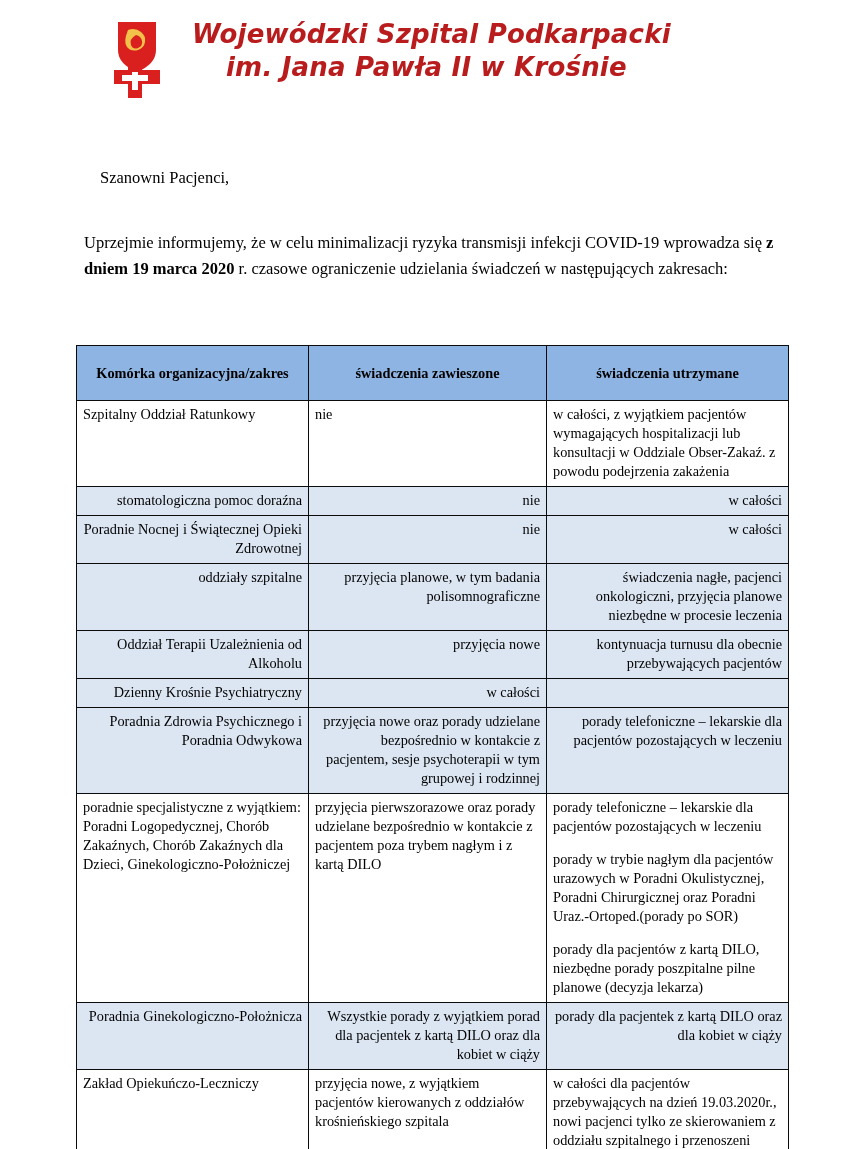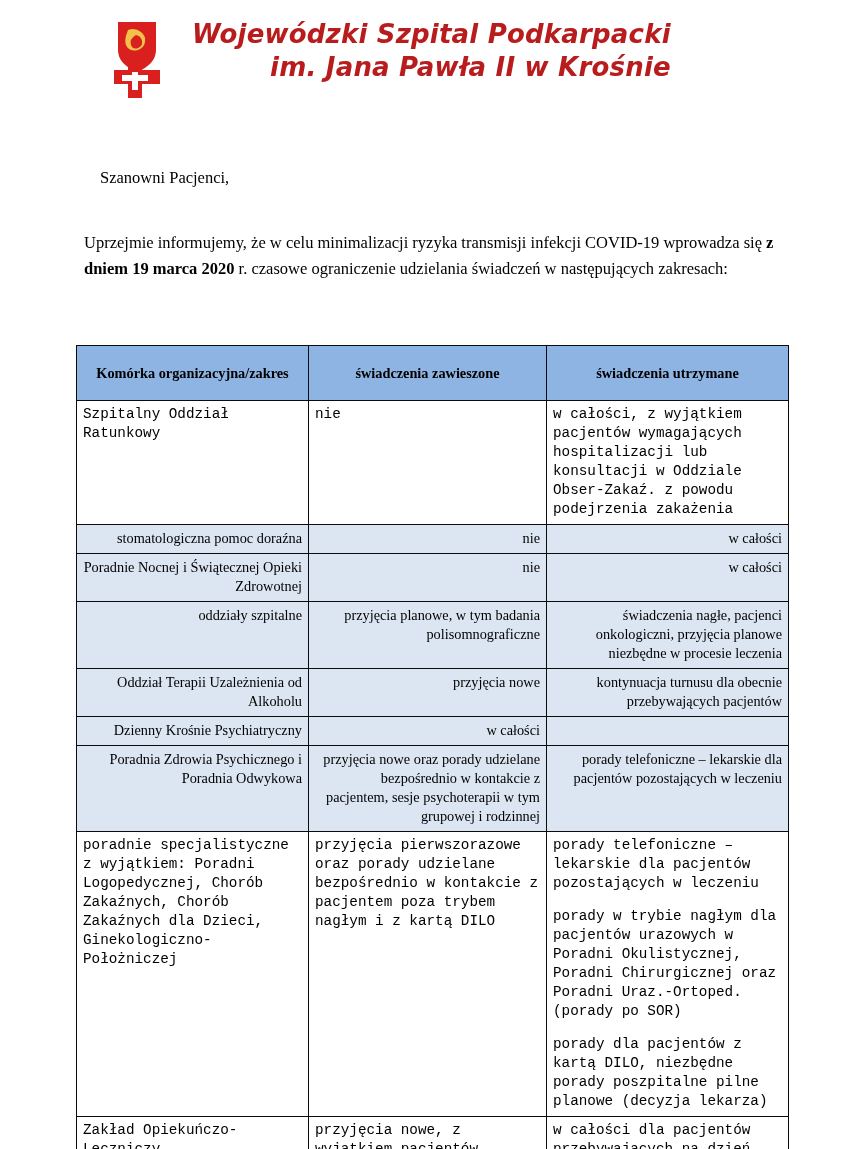--- a/index.html
+++ b/index.html
@@ -39,21 +39,20 @@
     font-weight: bold;
     font-style: italic;
     color: #b91c1c;
     line-height: 1.28;
     font-size: 26px;
     letter-spacing: 0.2px;
   }
   .hospital-name .line2 {
     display: block;
     padding-left: 34px;
-    text-align: right;
   }
 
   
   .salutation {
     margin: 72px 0 0 100px;
     font-size: 16.5px;
   }
   .intro {
     margin: 42px 0 0 84px;
     width: 700px;
@@ -85,21 +84,21 @@
   }
   table.matrix thead th {
     background: #8eb4e3;
     text-align: center;
     font-weight: bold;
     height: 30px;
     vertical-align: middle;
     padding: 12px 4px;
   }
   tr.tint td { background: #dce6f2; text-align: right; }
-  tr.plain td { background: #ffffff; font-family: Liberation Mono, monospace; }
+  tr.plain td { background: #ffffff; }
 
   .cell-block { display: block; }
   .cell-gap { display: block; height: 14px; }
 </style>
 </head>
 <body>
 
 <div class="header">
   <div class="crest">
     <svg width="62" height="80" viewBox="0 0 62 80" xmlns="http://www.w3.org/2000/svg">
@@ -180,19 +179,24 @@
       <td>poradnie specjalistyczne z wyjątkiem: Poradni Logopedycznej, Chorób Zakaźnych, Chorób Zakaźnych dla Dzieci, Ginekologiczno-Położniczej</td>
       <td>przyjęcia pierwszorazowe oraz porady udzielane bezpośrednio w kontakcie z pacjentem poza trybem nagłym i z kartą DILO</td>
       <td>
         <span class="cell-block">porady telefoniczne – lekarskie dla pacjentów pozostających w leczeniu</span>
         <span class="cell-gap"></span>
         <span class="cell-block">porady w trybie nagłym dla pacjentów urazowych w Poradni Okulistycznej, Poradni Chirurgicznej oraz Poradni Uraz.-Ortoped.(porady po SOR)</span>
         <span class="cell-gap"></span>
         <span class="cell-block">porady dla pacjentów z kartą DILO, niezbędne porady poszpitalne pilne planowe (decyzja lekarza)</span>
       </td>
     </tr>
+    <tr class="tint">
+      <td>Poradnia Ginekologiczno-Położnicza</td>
+      <td>Wszystkie porady z wyjątkiem porad dla pacjentek z kartą DILO oraz dla kobiet w ciąży</td>
+      <td>porady dla pacjentek z kartą DILO oraz dla kobiet w ciąży</td>
+    </tr>
     <tr class="plain">
       <td>Zakład Opiekuńczo-Leczniczy</td>
       <td>przyjęcia nowe, z wyjątkiem pacjentów kierowanych z oddziałów krośnieńskiego szpitala</td>
       <td>w całości dla pacjentów przebywających na dzień 19.03.2020r., nowi pacjenci tylko ze skierowaniem z oddziału szpitalnego i przenoszeni bezpośrednio z oddziału</td>
     </tr>
   </tbody>
 </table>
 
 </body></html>

